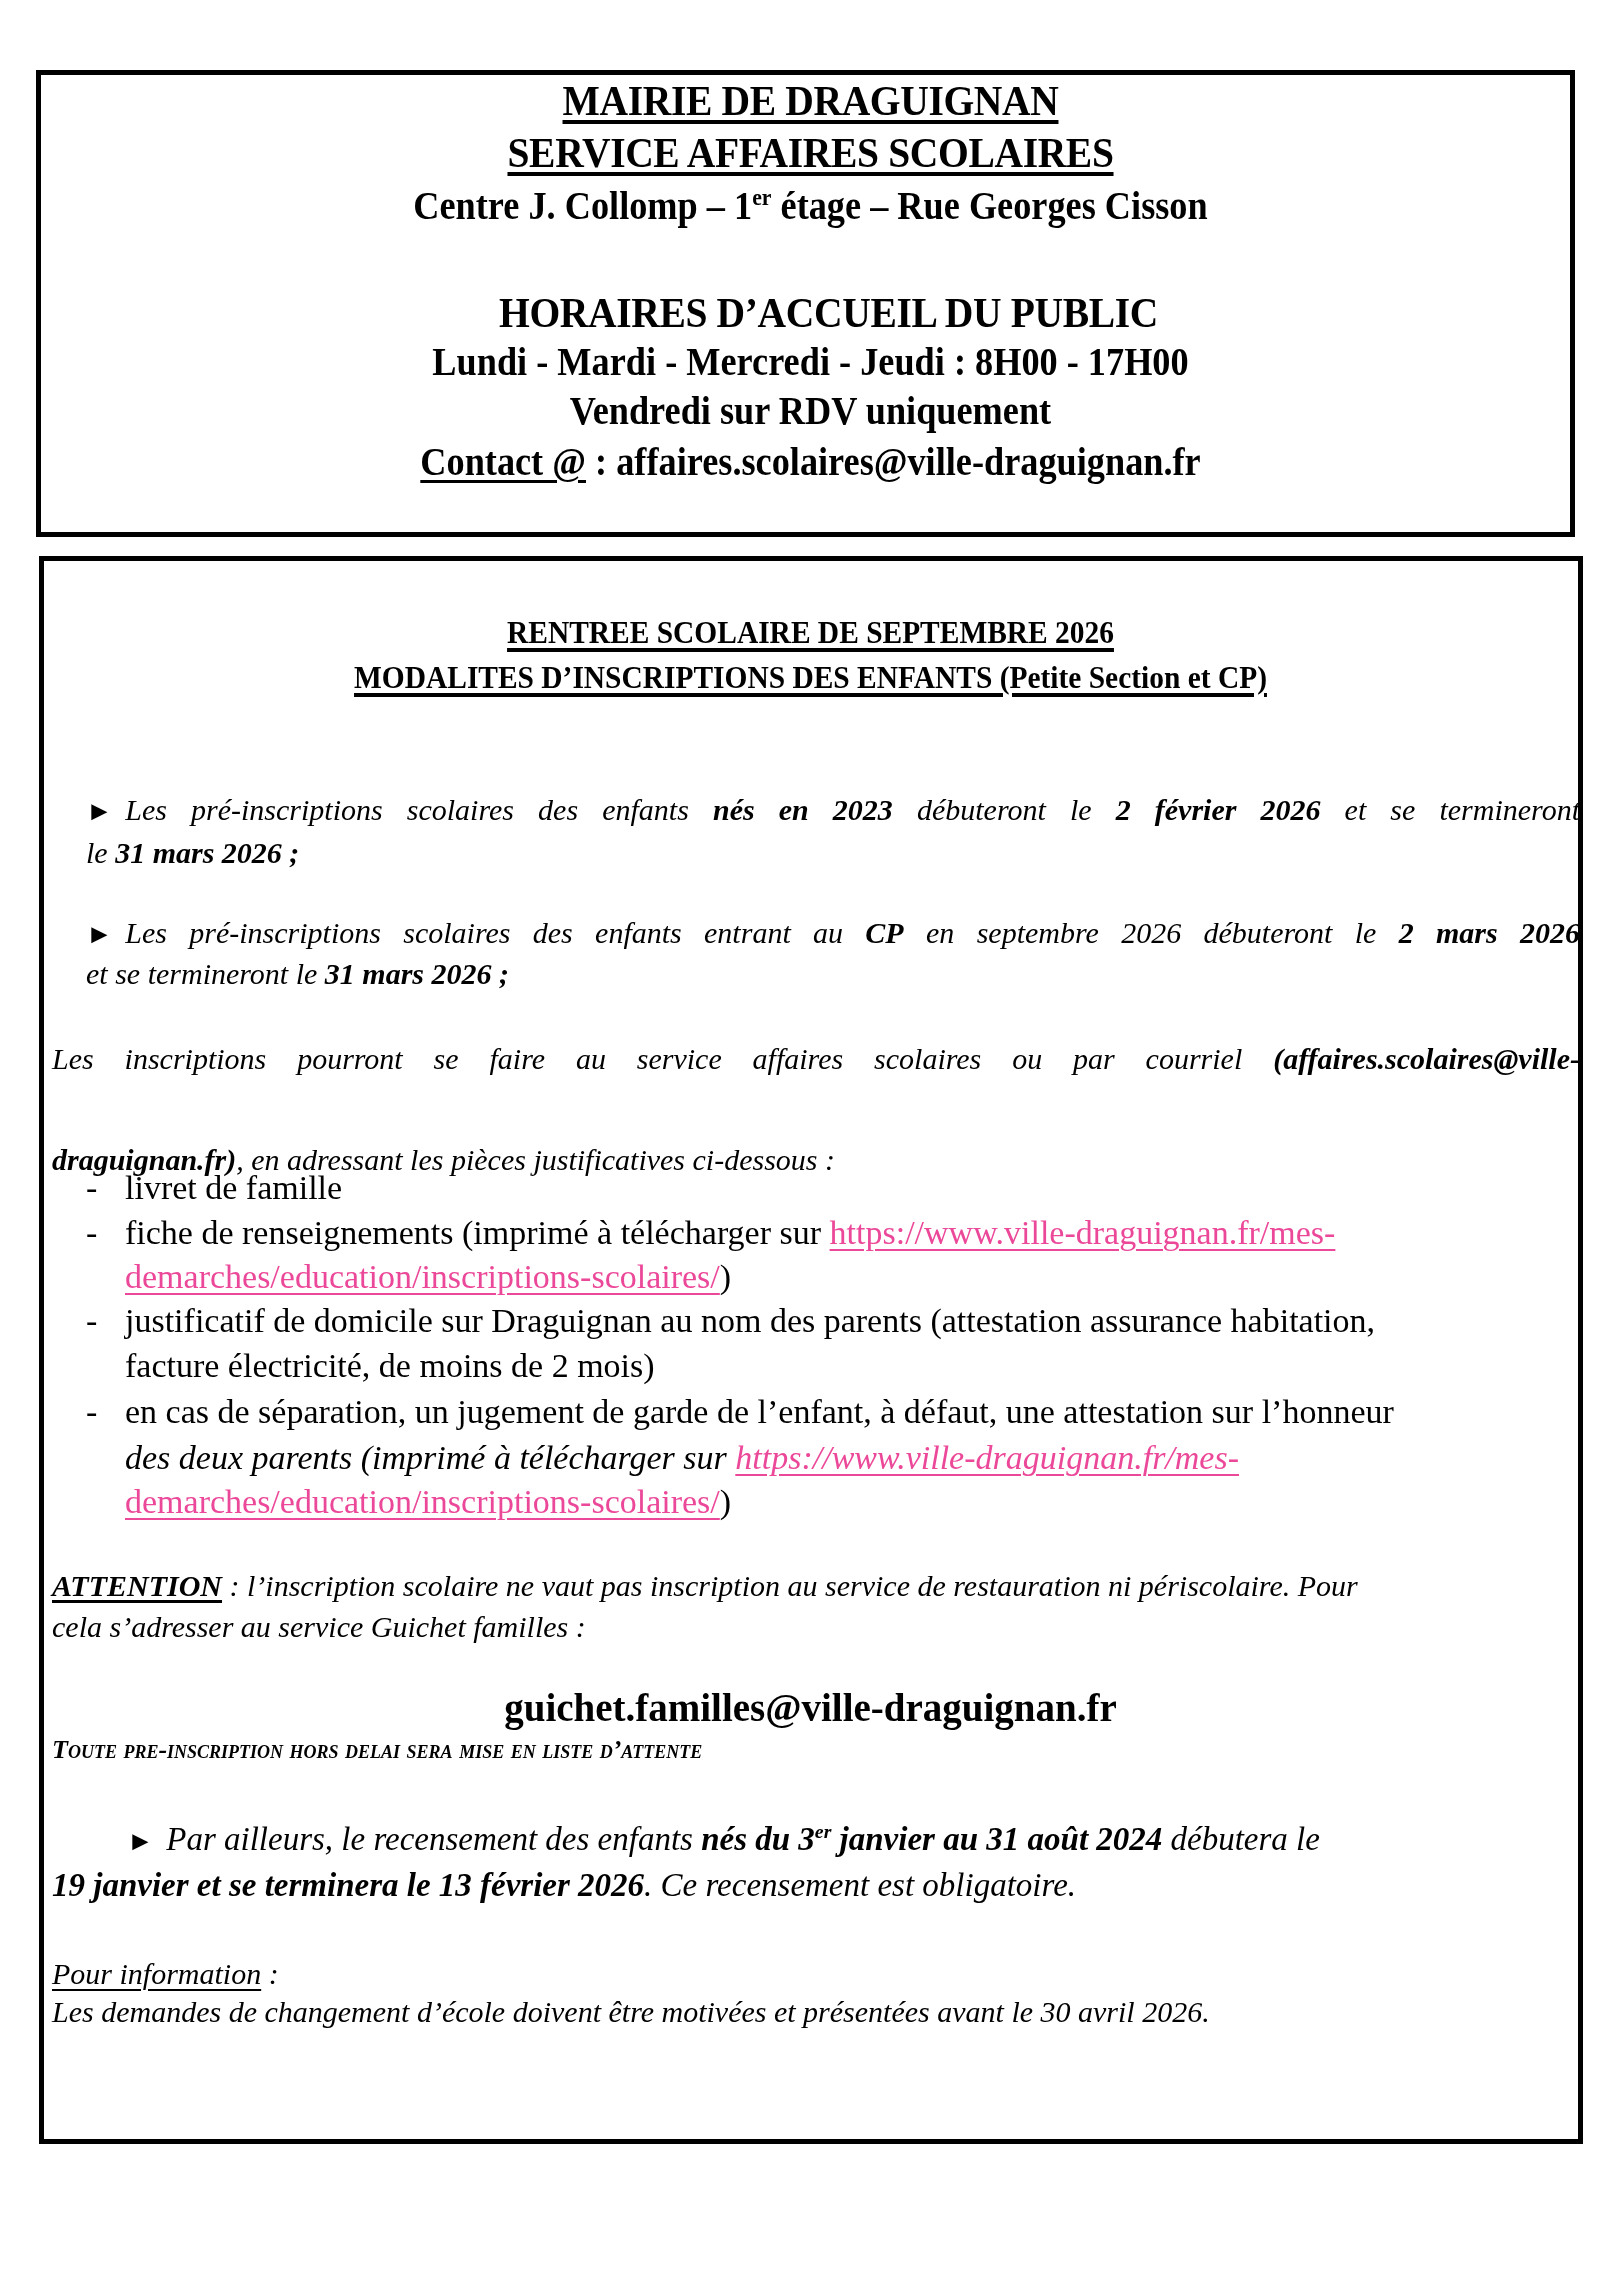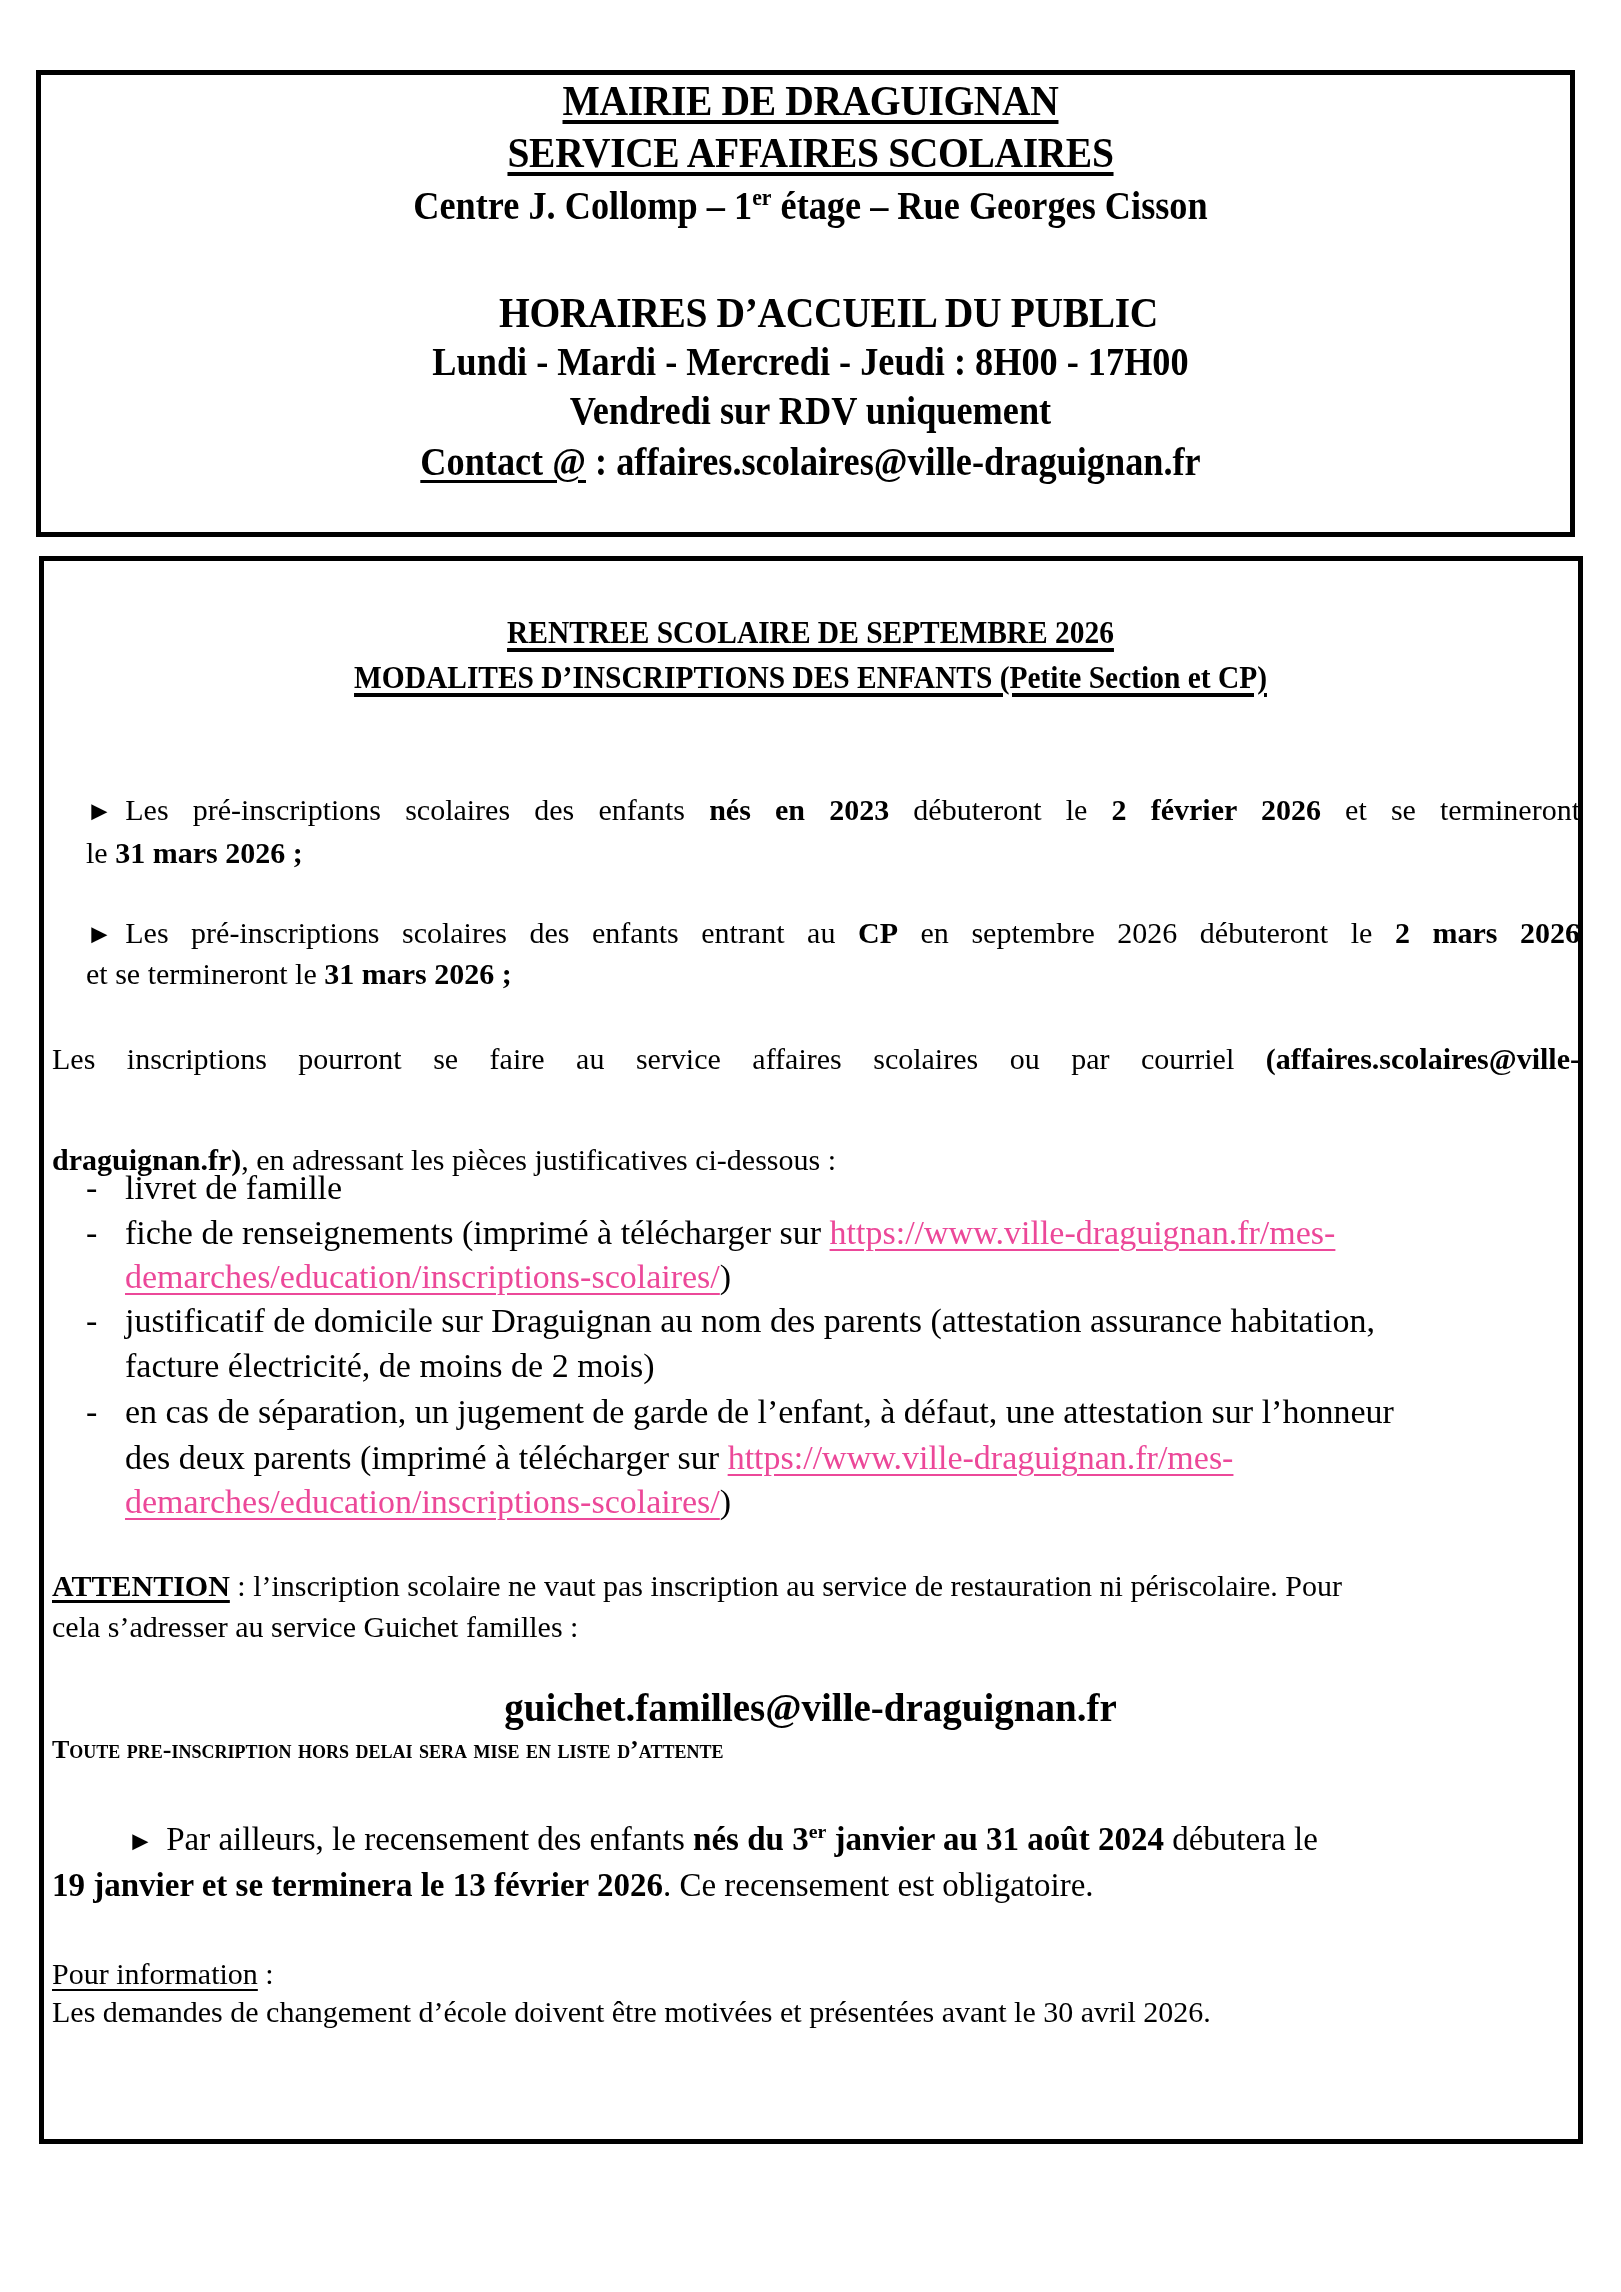--- a/index.html
+++ b/index.html
@@ -14,21 +14,21 @@
   .line { position: absolute; white-space: nowrap; line-height: 1; }
   .center { left: 0; width: 1621px; text-align: center; }
   .u { text-decoration: underline; text-underline-offset: 5.4px; text-decoration-thickness: 3.6px; }
   .b { font-weight: bold; }
   sup { font-size: 0.6em; vertical-align: 0.6em; line-height: 0; }
 
   .hdr1 { font-size: 43px; font-weight: bold; letter-spacing: -0.4px; transform: scaleX(0.92); transform-origin: center; }
   .hdr2 { font-size: 39px; font-weight: bold; transform: scaleX(0.93); transform-origin: center; }
   .sec-title { font-size: 32px; font-weight: bold; transform: scaleX(0.92); transform-origin: center; }
 
-  .para { position: absolute; left: 52px; width: 1531px; font-size: 30px; line-height: 1; }
+  .para { position: absolute; left: 52px; width: 1531px; font-size: 30px; line-height: 1; font-style: italic; }
   .just { text-align: justify; text-align-last: justify; white-space: nowrap; }
   .arrow { display: inline-block; margin-right: 12.5px; font-size: 27px; }
 
   .list { position: absolute; left: 86px; width: 1469px; font-size: 34px; }
   .li-dash { position: absolute; left: 0; }
   .li-text { position: absolute; left: 39px; white-space: nowrap; }
   a.link { color: #ec4899; text-decoration: underline; text-underline-offset: 4.5px; text-decoration-thickness: 1.8px; }
 
   .small-caps { font-variant: small-caps; font-weight: bold; }
 </style>
@@ -101,21 +101,21 @@
     <span class="li-text" style="top:44px;"><a class="link">demarches/education/inscriptions-scolaires/</a><span>)</span></span>
   </div>
   <div style="position:absolute; top:133px; left:0; width:1469px;">
     <span class="li-dash">-</span>
     <span class="li-text">justificatif de domicile sur Draguignan au nom des parents (attestation assurance habitation,</span>
     <span class="li-text" style="top:45px;">facture électricité, de moins de 2 mois)</span>
   </div>
   <div style="position:absolute; top:224px; left:0; width:1469px;">
     <span class="li-dash">-</span>
     <span class="li-text">en cas de séparation, un jugement de garde de l’enfant, à défaut, une attestation sur l’honneur</span>
-    <span class="li-text" style="top:46px;"><span>des deux parents (imprimé à télécharger sur </span><a class="link">https://www.ville-draguignan.fr/mes-</a></span>
+    <span class="li-text" style="top:46px;font-style:italic;"><span>des deux parents (imprimé à télécharger sur </span><a class="link">https://www.ville-draguignan.fr/mes-</a></span>
     <span class="li-text" style="top:90px;"><a class="link">demarches/education/inscriptions-scolaires/</a><span>)</span></span>
   </div>
 </div>
 
 <div class="para" style="top:1571px;">
   <span class="b u" style="text-decoration-thickness:2.7px; text-underline-offset:3.6px;">ATTENTION</span><span> : l’inscription scolaire ne vaut pas inscription au service de restauration ni périscolaire. Pour</span>
 </div>
 <div class="para" style="top:1612px;">cela s’adresser au service Guichet familles :</div>
 <div class="line center b" style="top:1688px; font-size:39px;">guichet.familles@ville-draguignan.fr</div>
 

